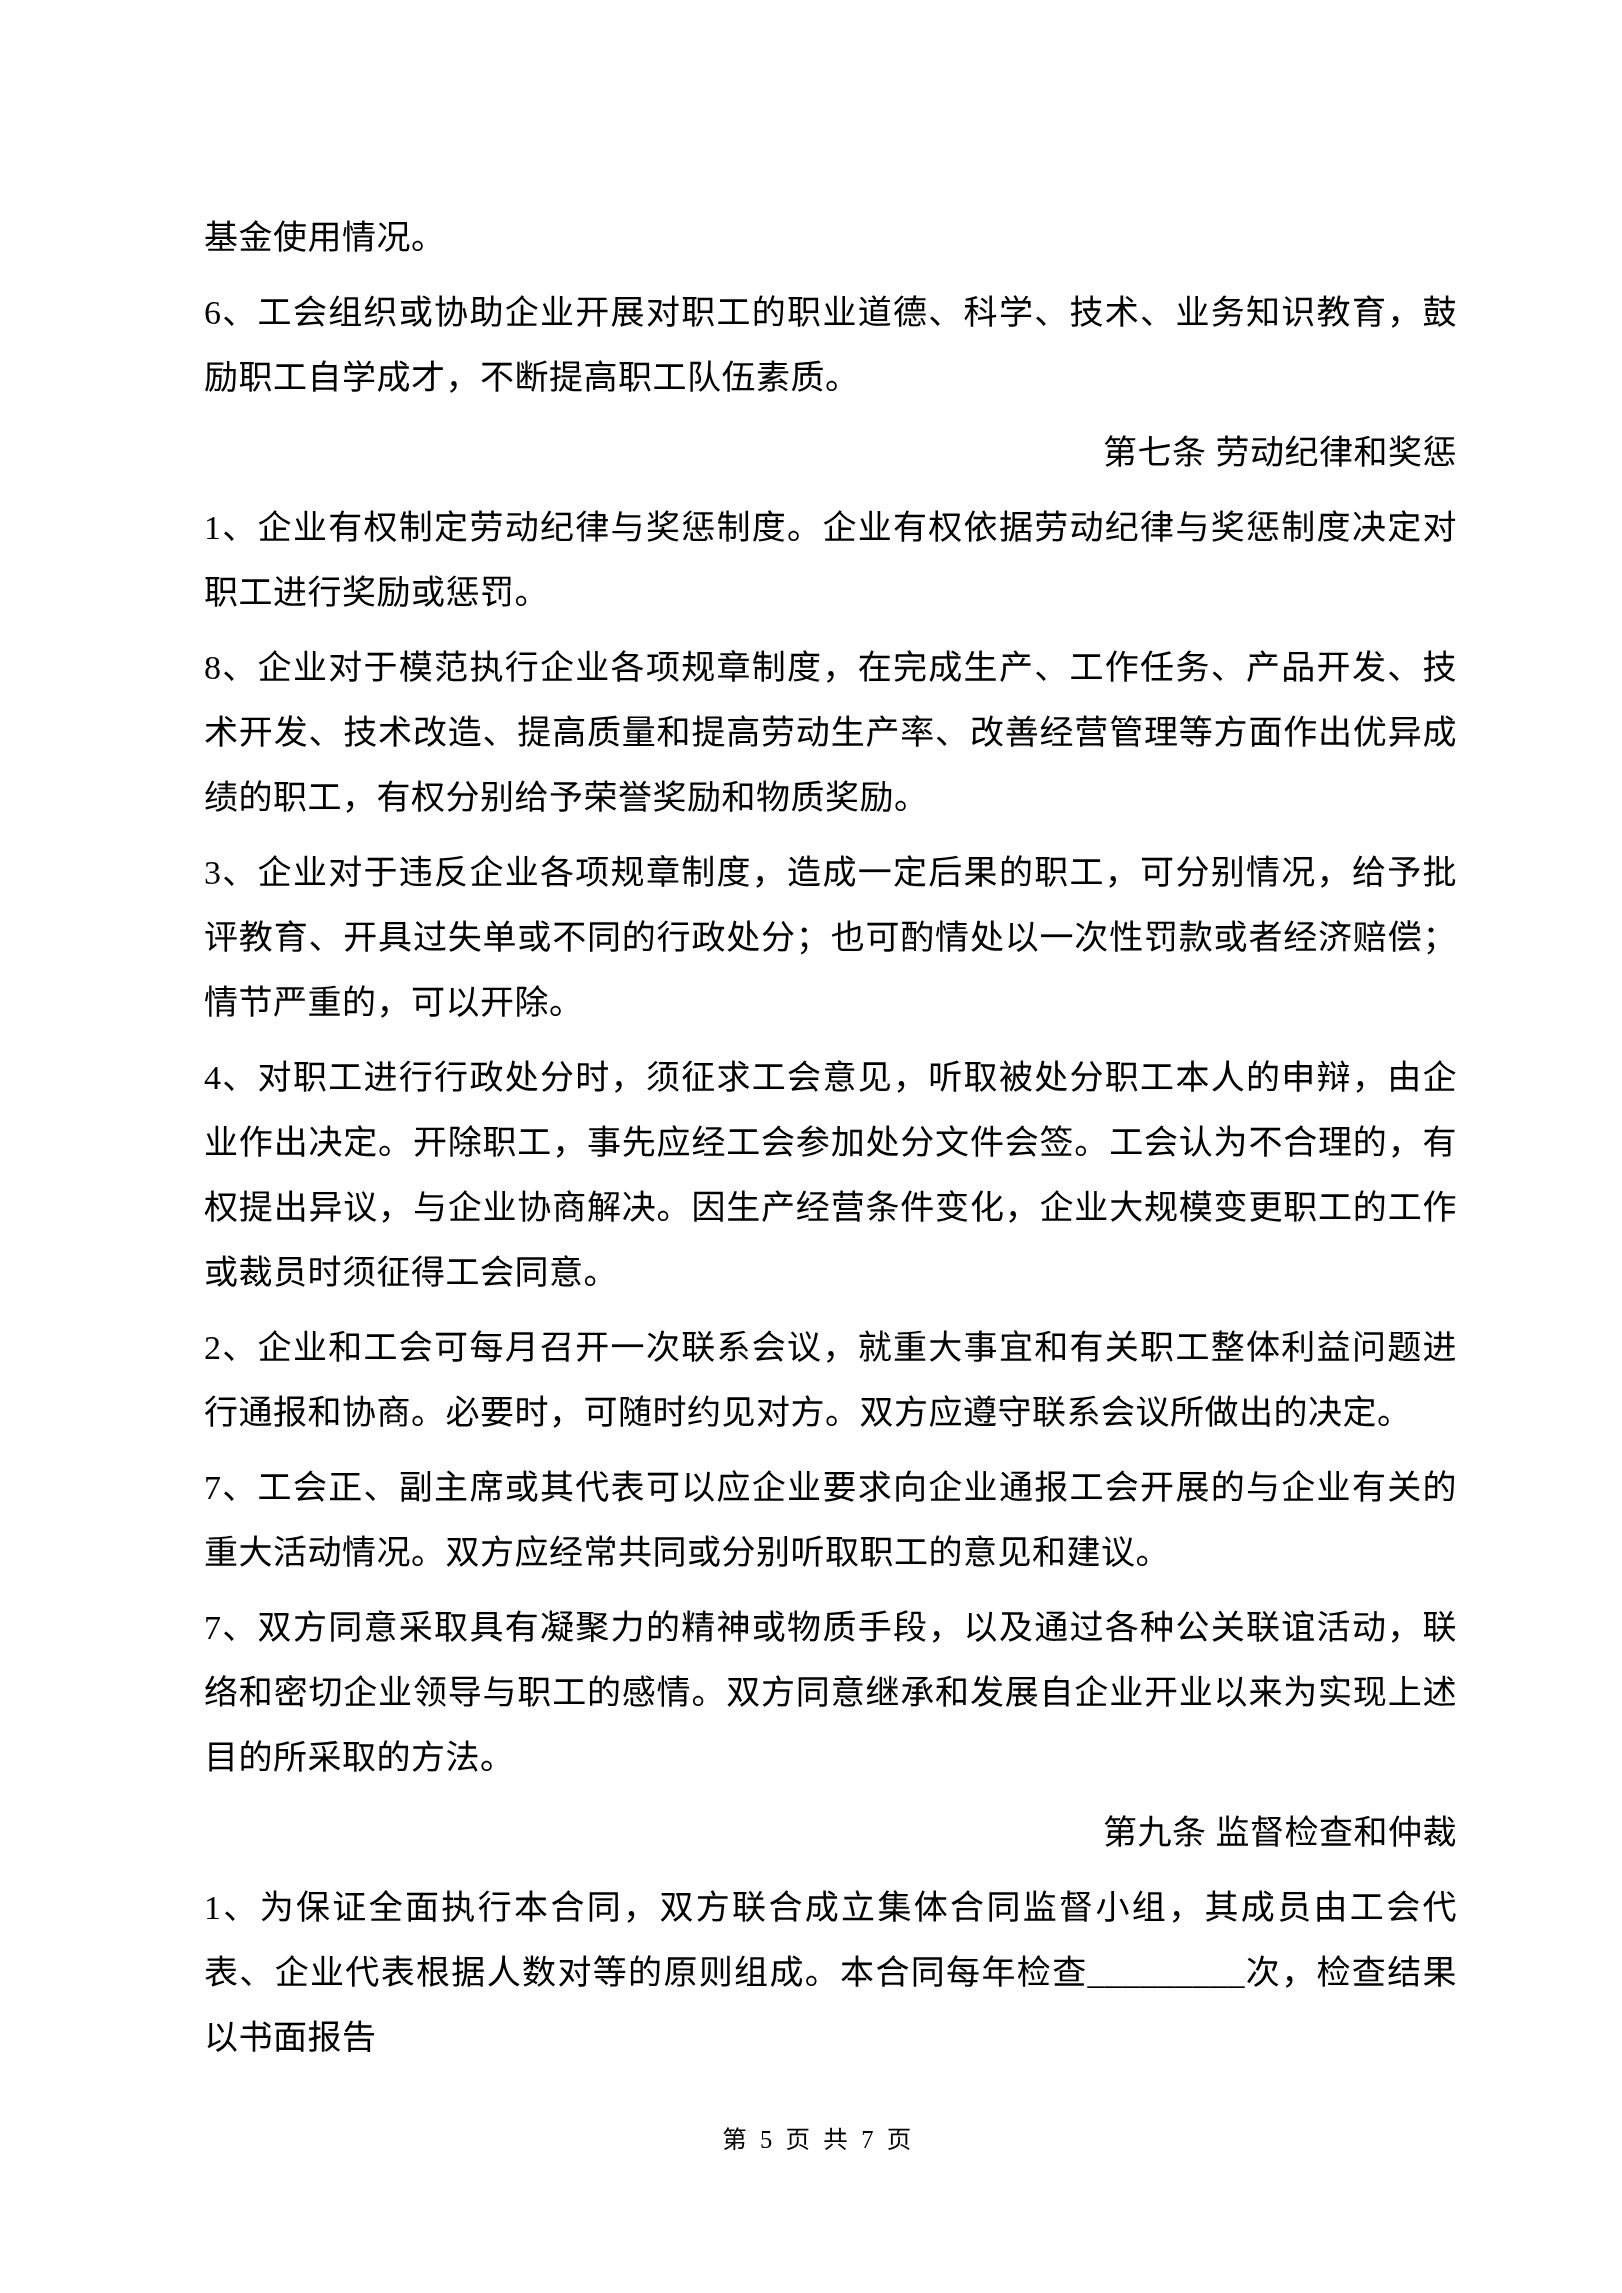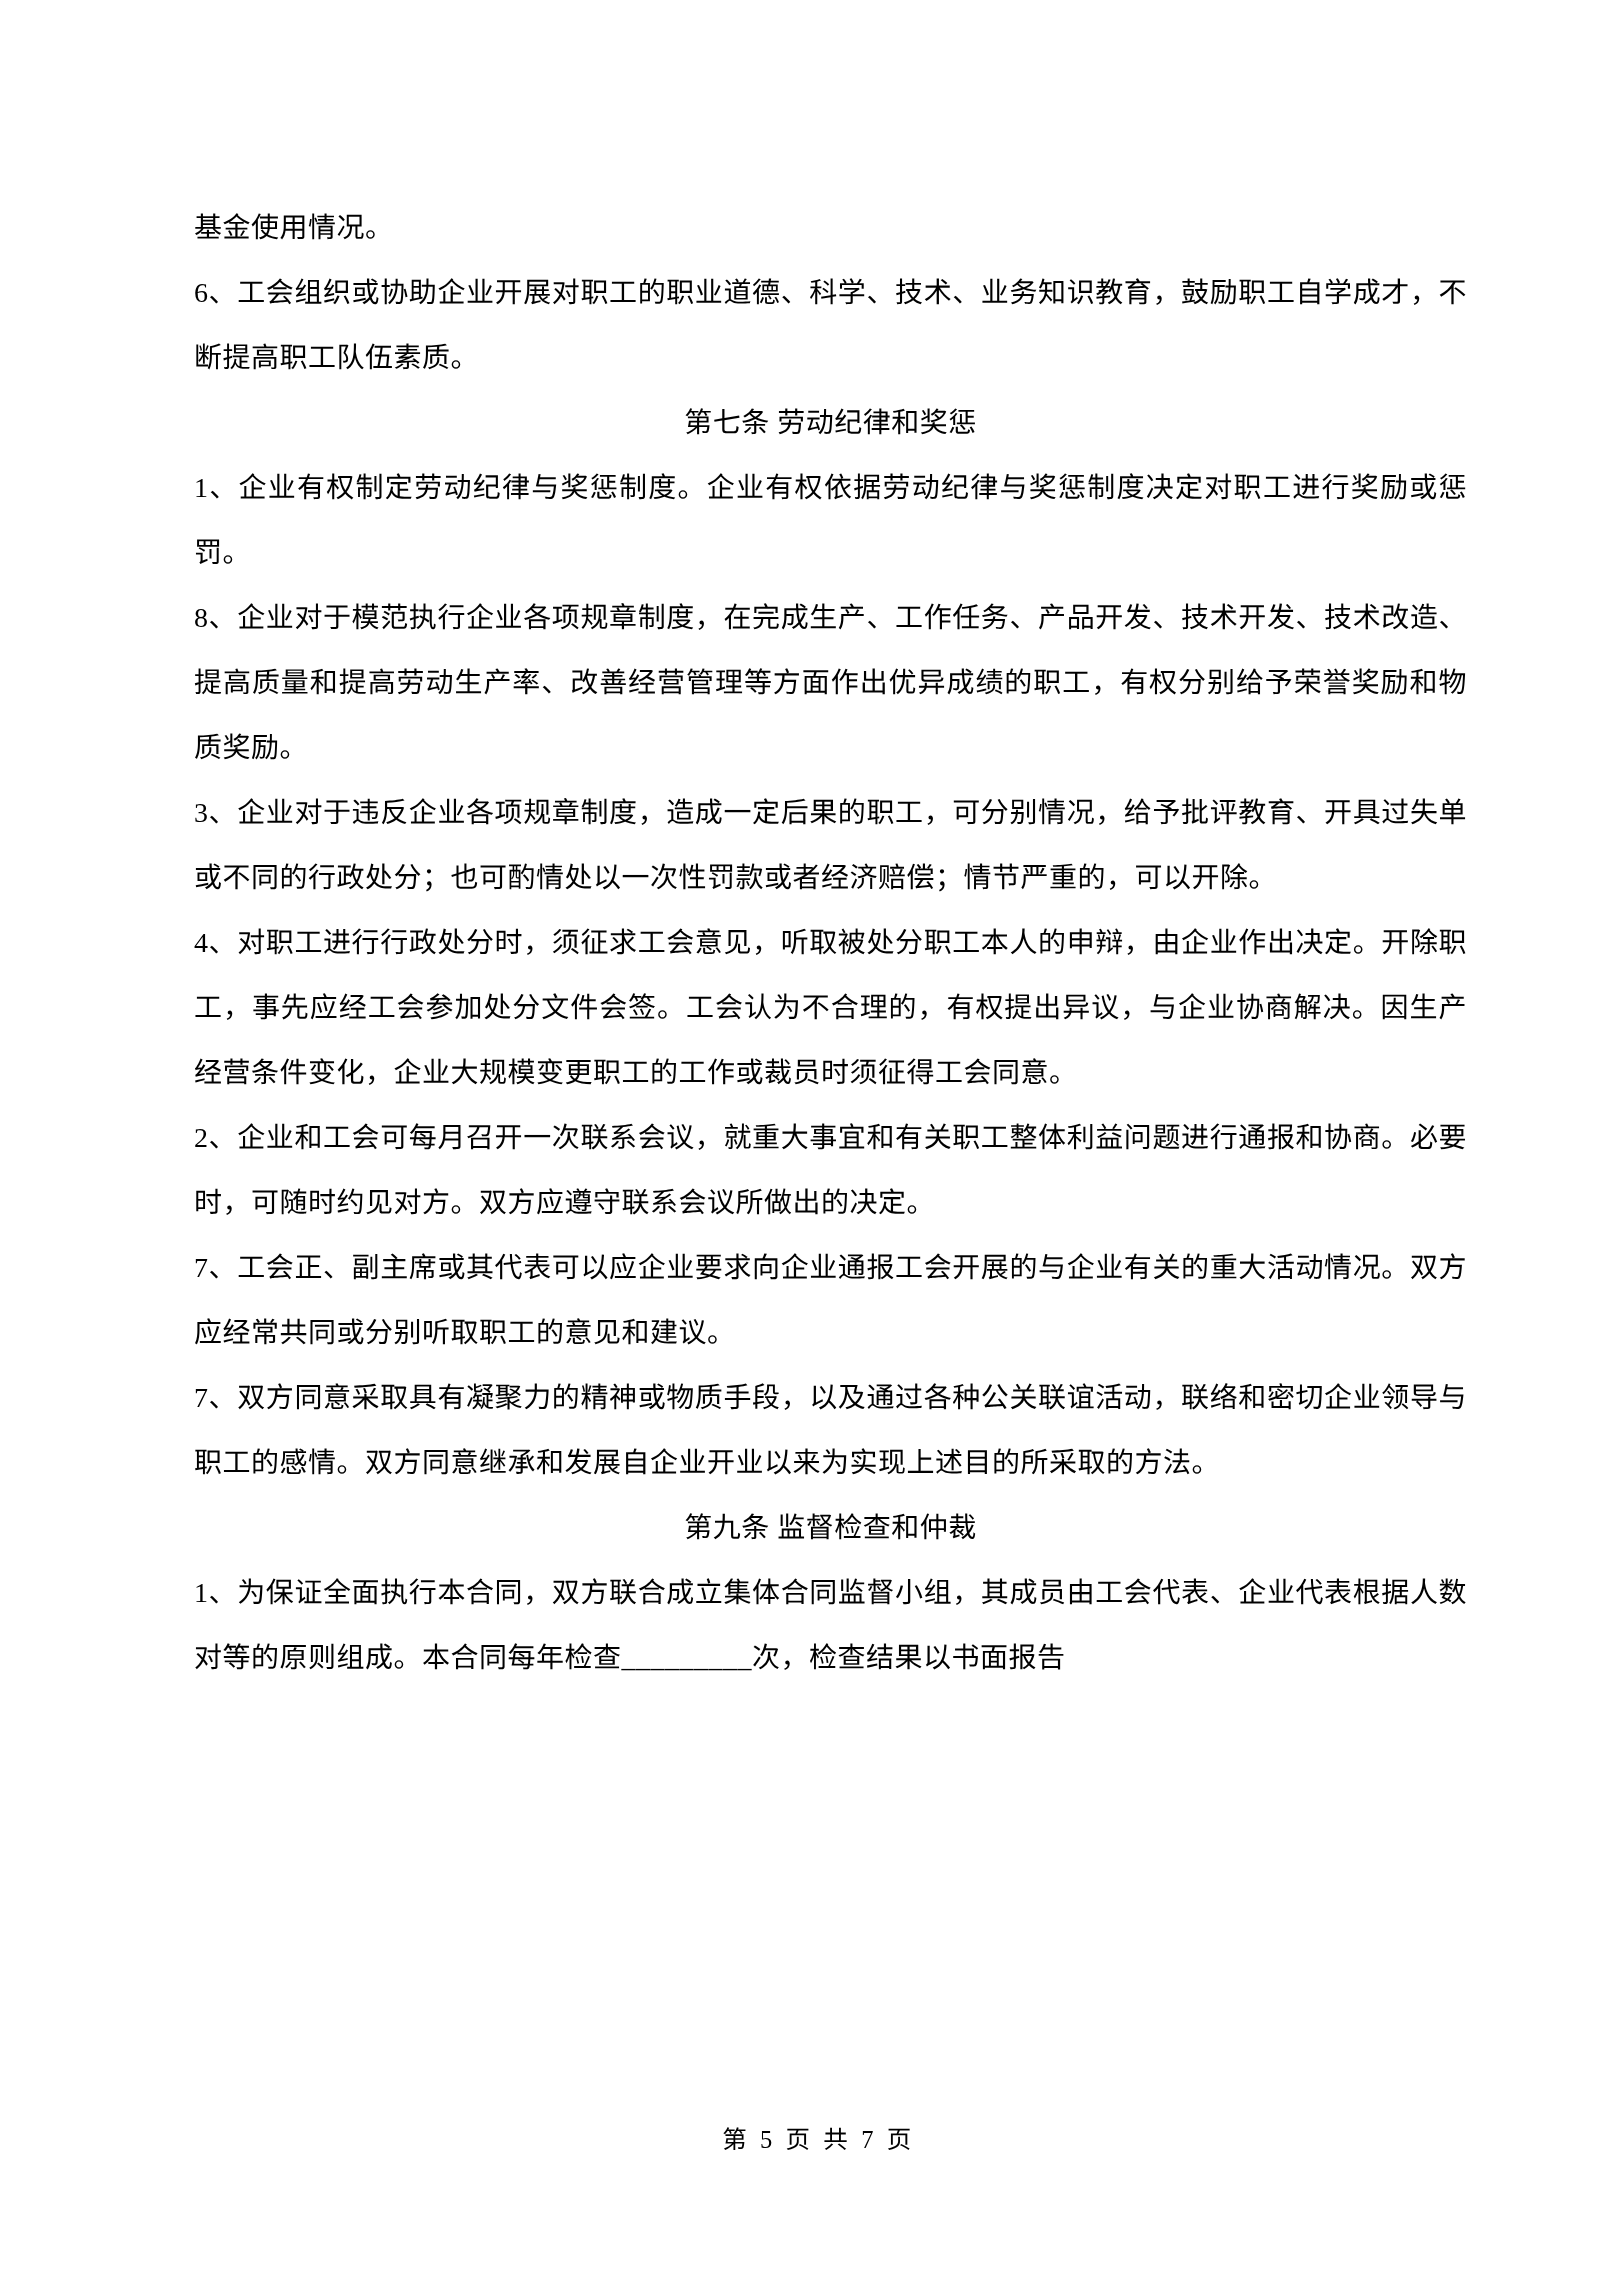--- a/index.html
+++ b/index.html
@@ -18,29 +18,29 @@
       font-family: "Liberation Serif", "DejaVu Serif", serif;
       color: #000000;
     }
     .doc-body {
       position: absolute;
       top: 195px;
       left: 194px;
       width: 1273px;
     }
     .para, .heading {
-      margin: 0;
-      font-size: 28px;
+      margin: 10px;
+      font-size: 34px;
       line-height: 65px;
       text-align: justify;
       word-break: break-all;
       letter-spacing: 0.5px;
     }
     .heading {
-      text-align: center;
+      text-align: right;
       white-space: pre-wrap;
     }
     .page-footer {
       position: absolute;
       top: 2124px;
       left: 7px;
       width: 100%;
       text-align: center;
       font-size: 24.5px;
       line-height: 31px;

